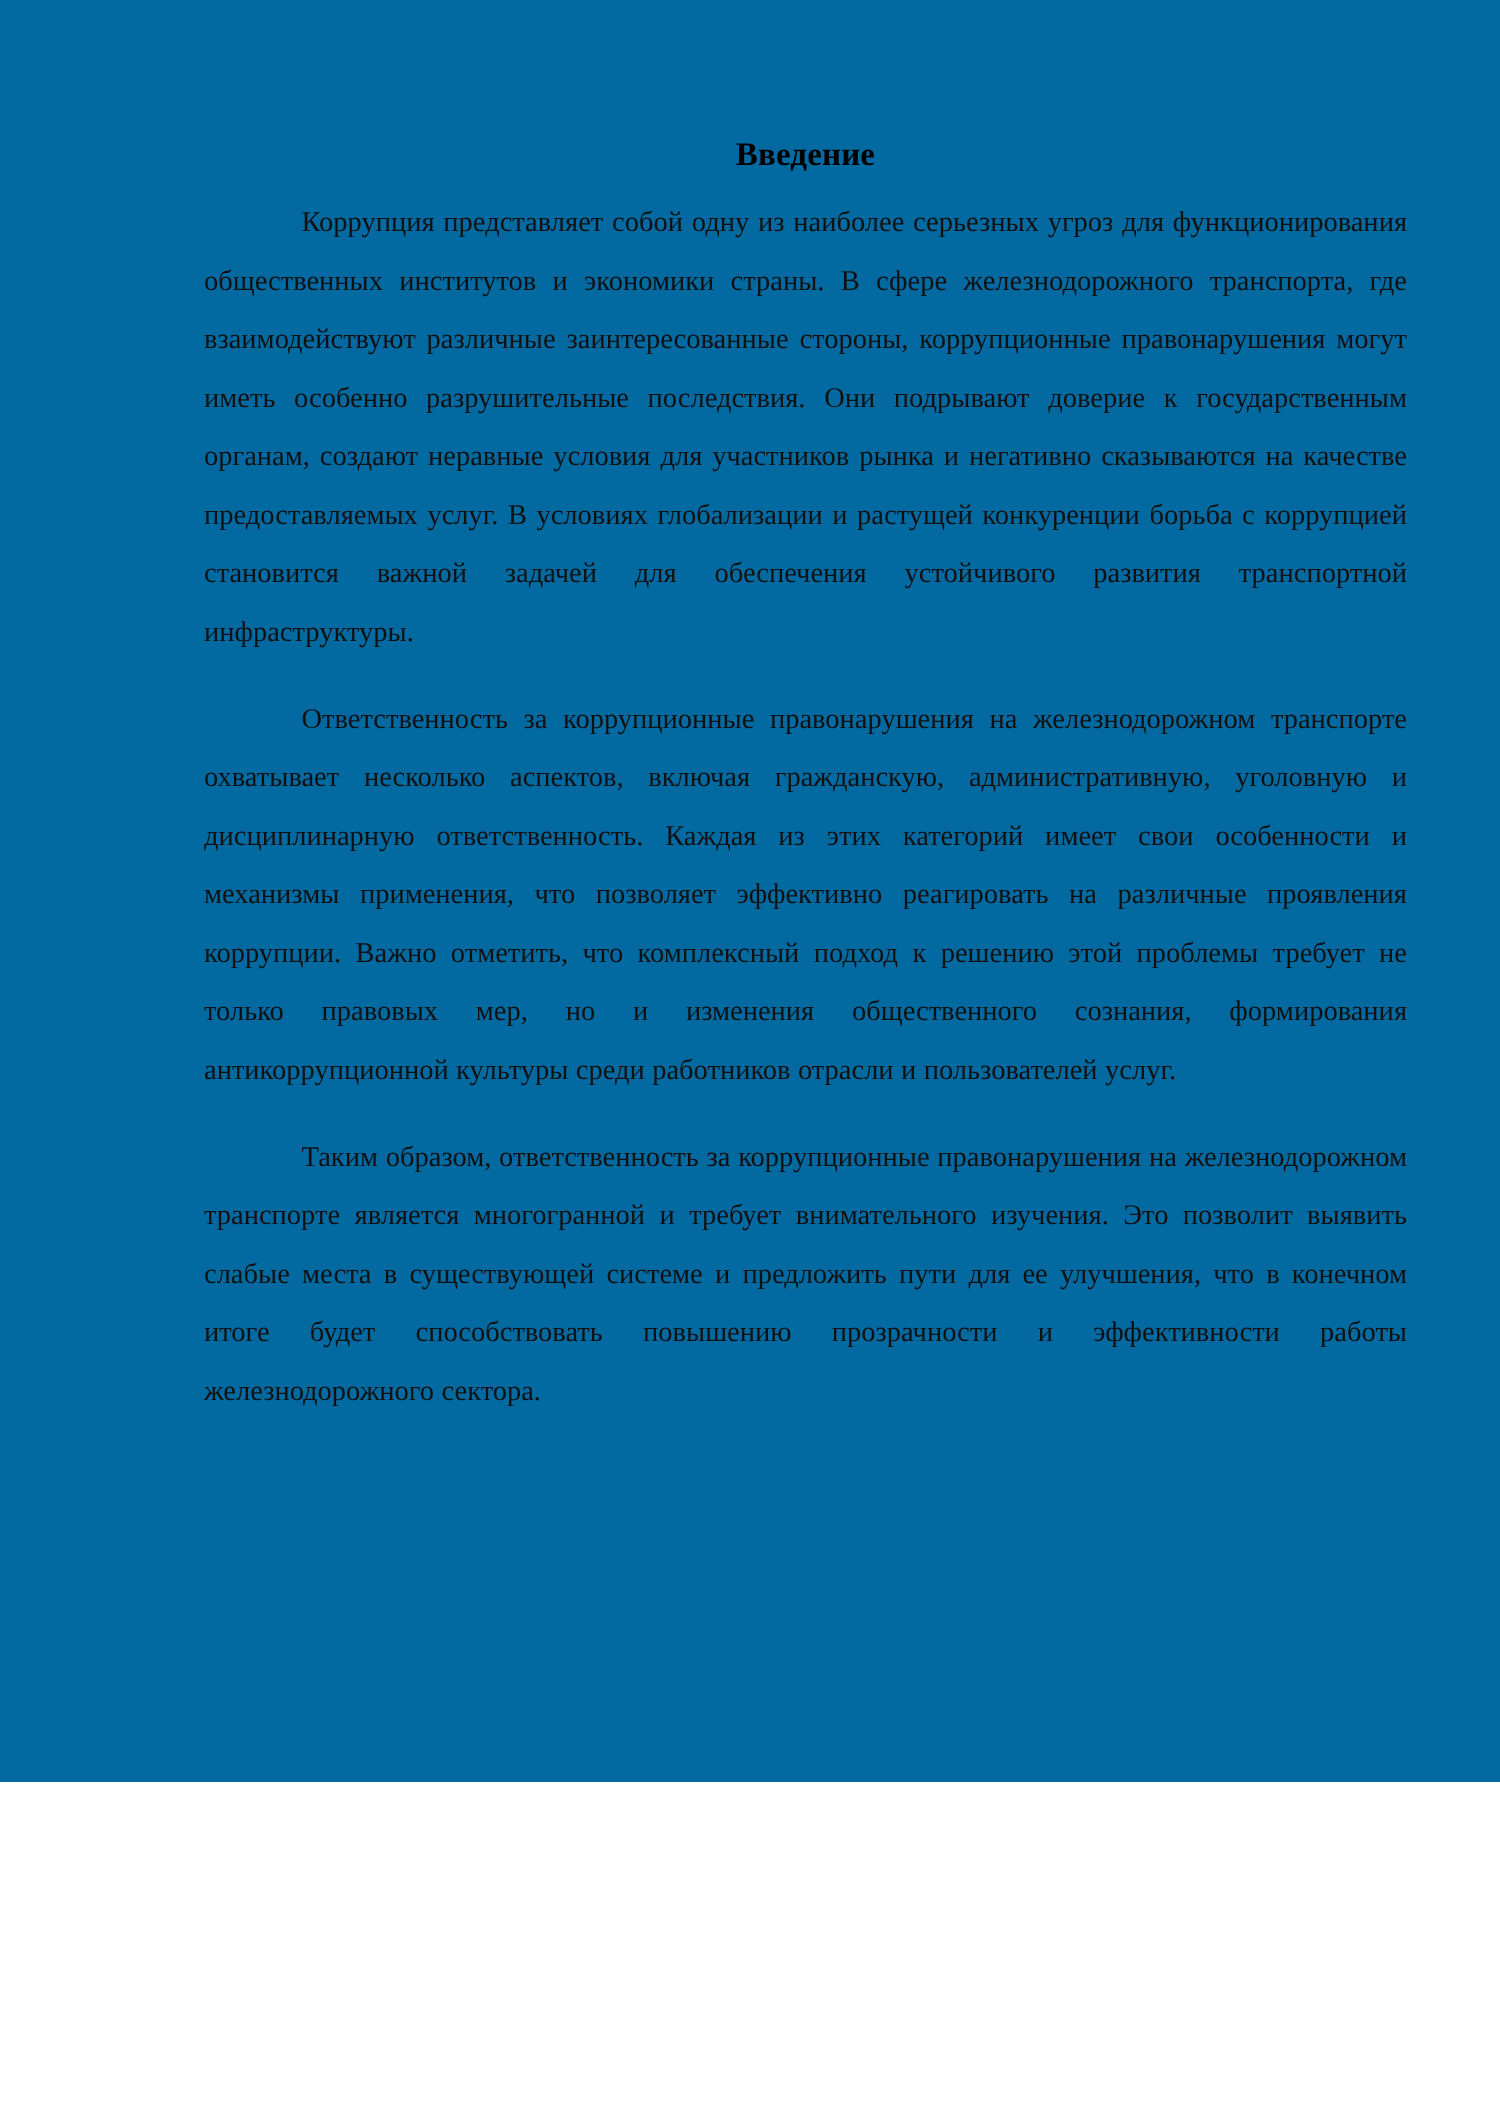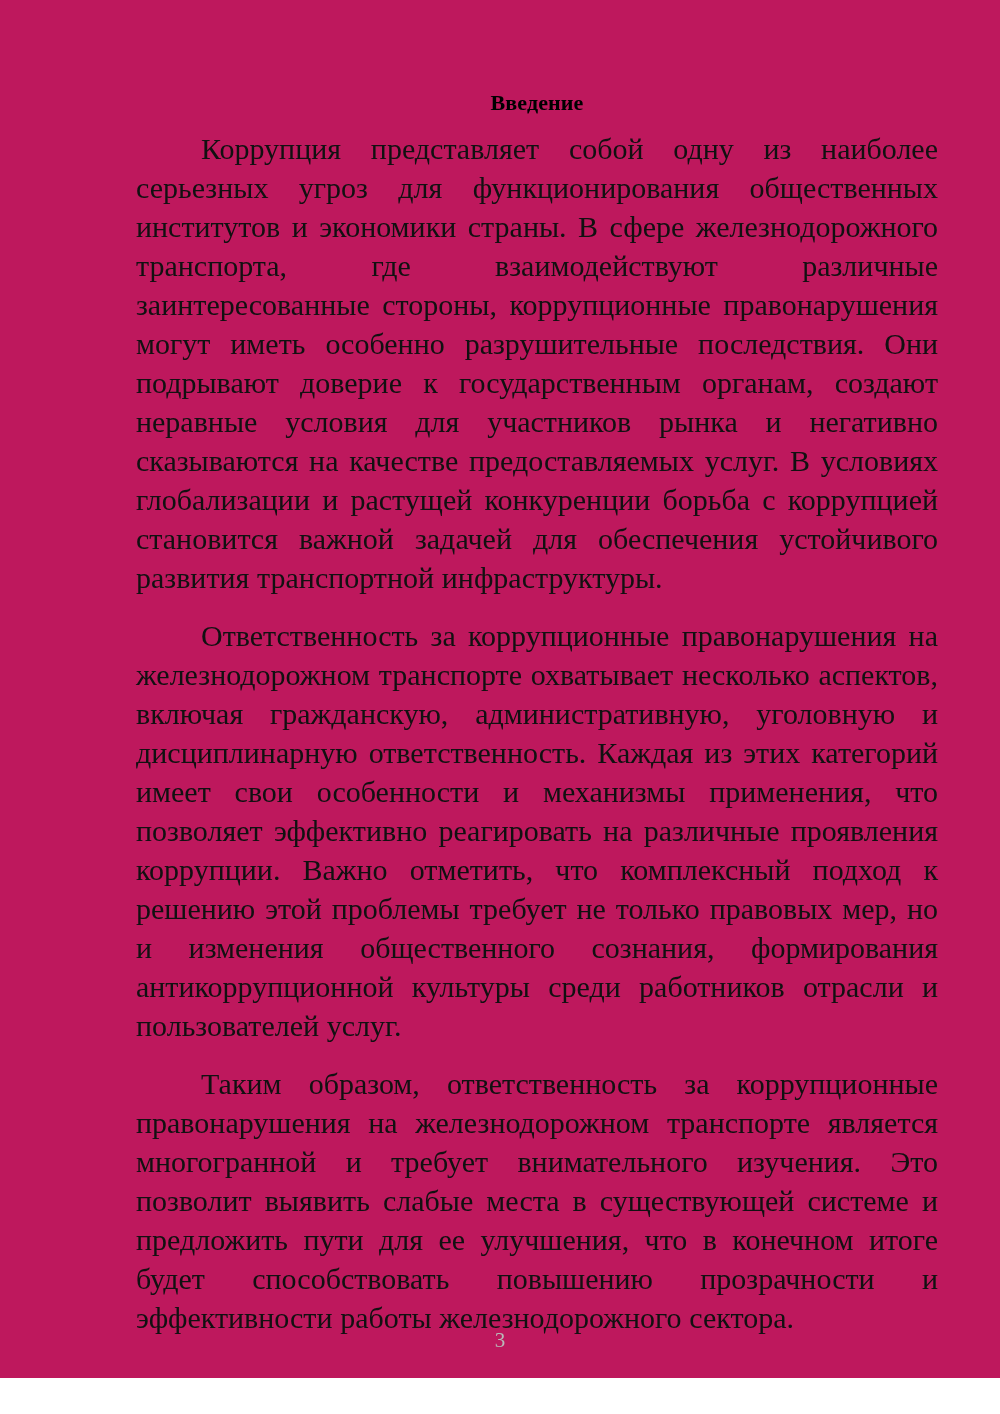--- a/index.html
+++ b/index.html
@@ -4,22 +4,22 @@
 <title>Введение</title>
 <style>
   html, body {
     margin: 0;
     padding: 0;
     background: #ffffff;
   }
   .page {
     position: relative;
     width: 1000px;
-    height: 1378px;
-    background: #be185d;
+    height: 1188px;
+    background: #0369a1;
     box-sizing: border-box;
     overflow: hidden;
     font-family: "Liberation Serif", "DejaVu Serif", serif;
     color: #0a0a0a;
   }
   .content {
     position: absolute;
     left: 136px;
     top: 86px;
     width: 802px;
@@ -27,21 +27,21 @@
   .doc-title {
     font-size: 22px;
     font-weight: bold;
     text-align: center;
     line-height: 34px;
     margin: 0 0 9px 0;
     letter-spacing: 0.1px;
     color: #000000;
   }
   .para {
-    font-size: 30px;
+    font-size: 19px;
     line-height: 39px;
     text-align: justify;
     text-justify: inter-word;
     text-indent: 65px;
     margin: 0 0 19px 0;
     color: #111111;
     -webkit-hyphens: none;
     hyphens: none;
     word-spacing: 0.2px;
   }

